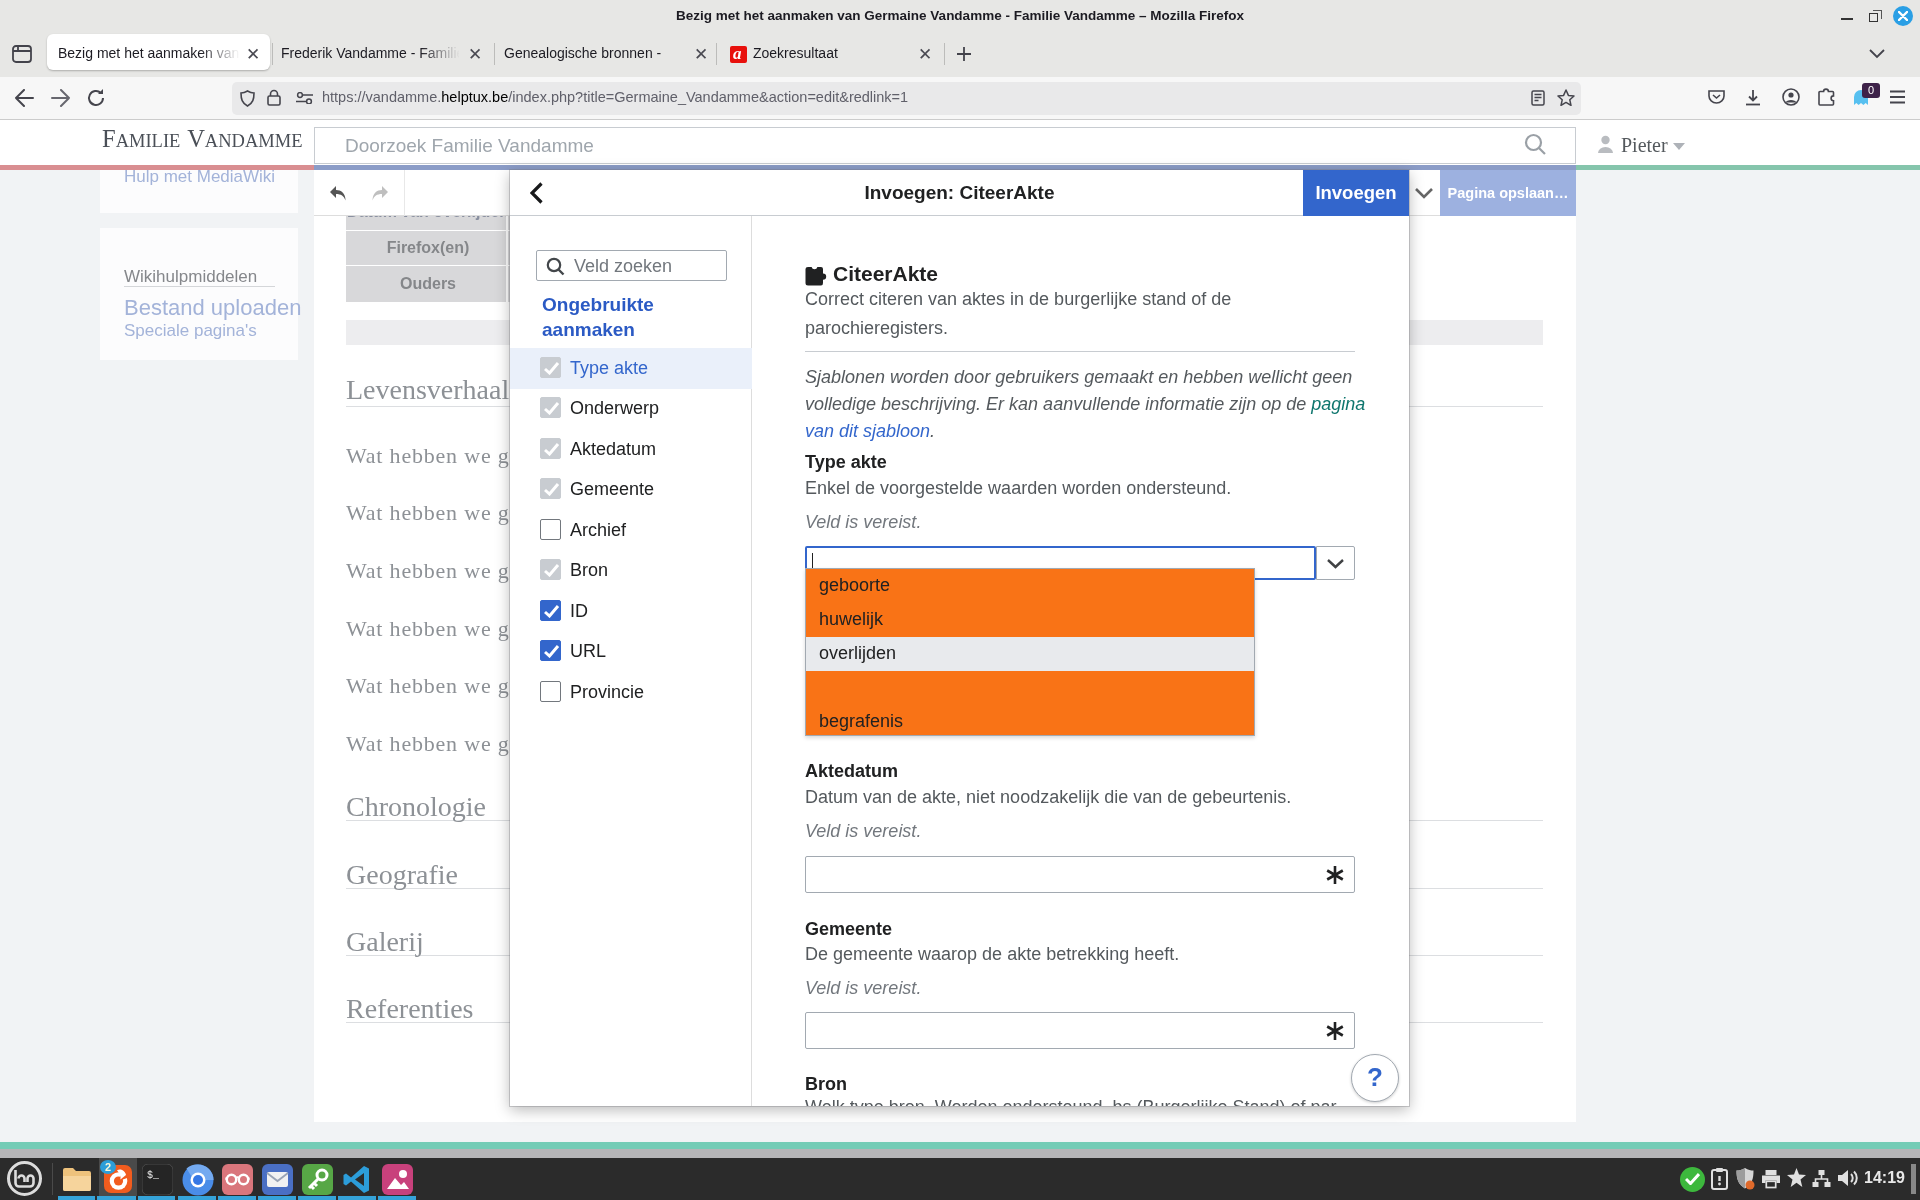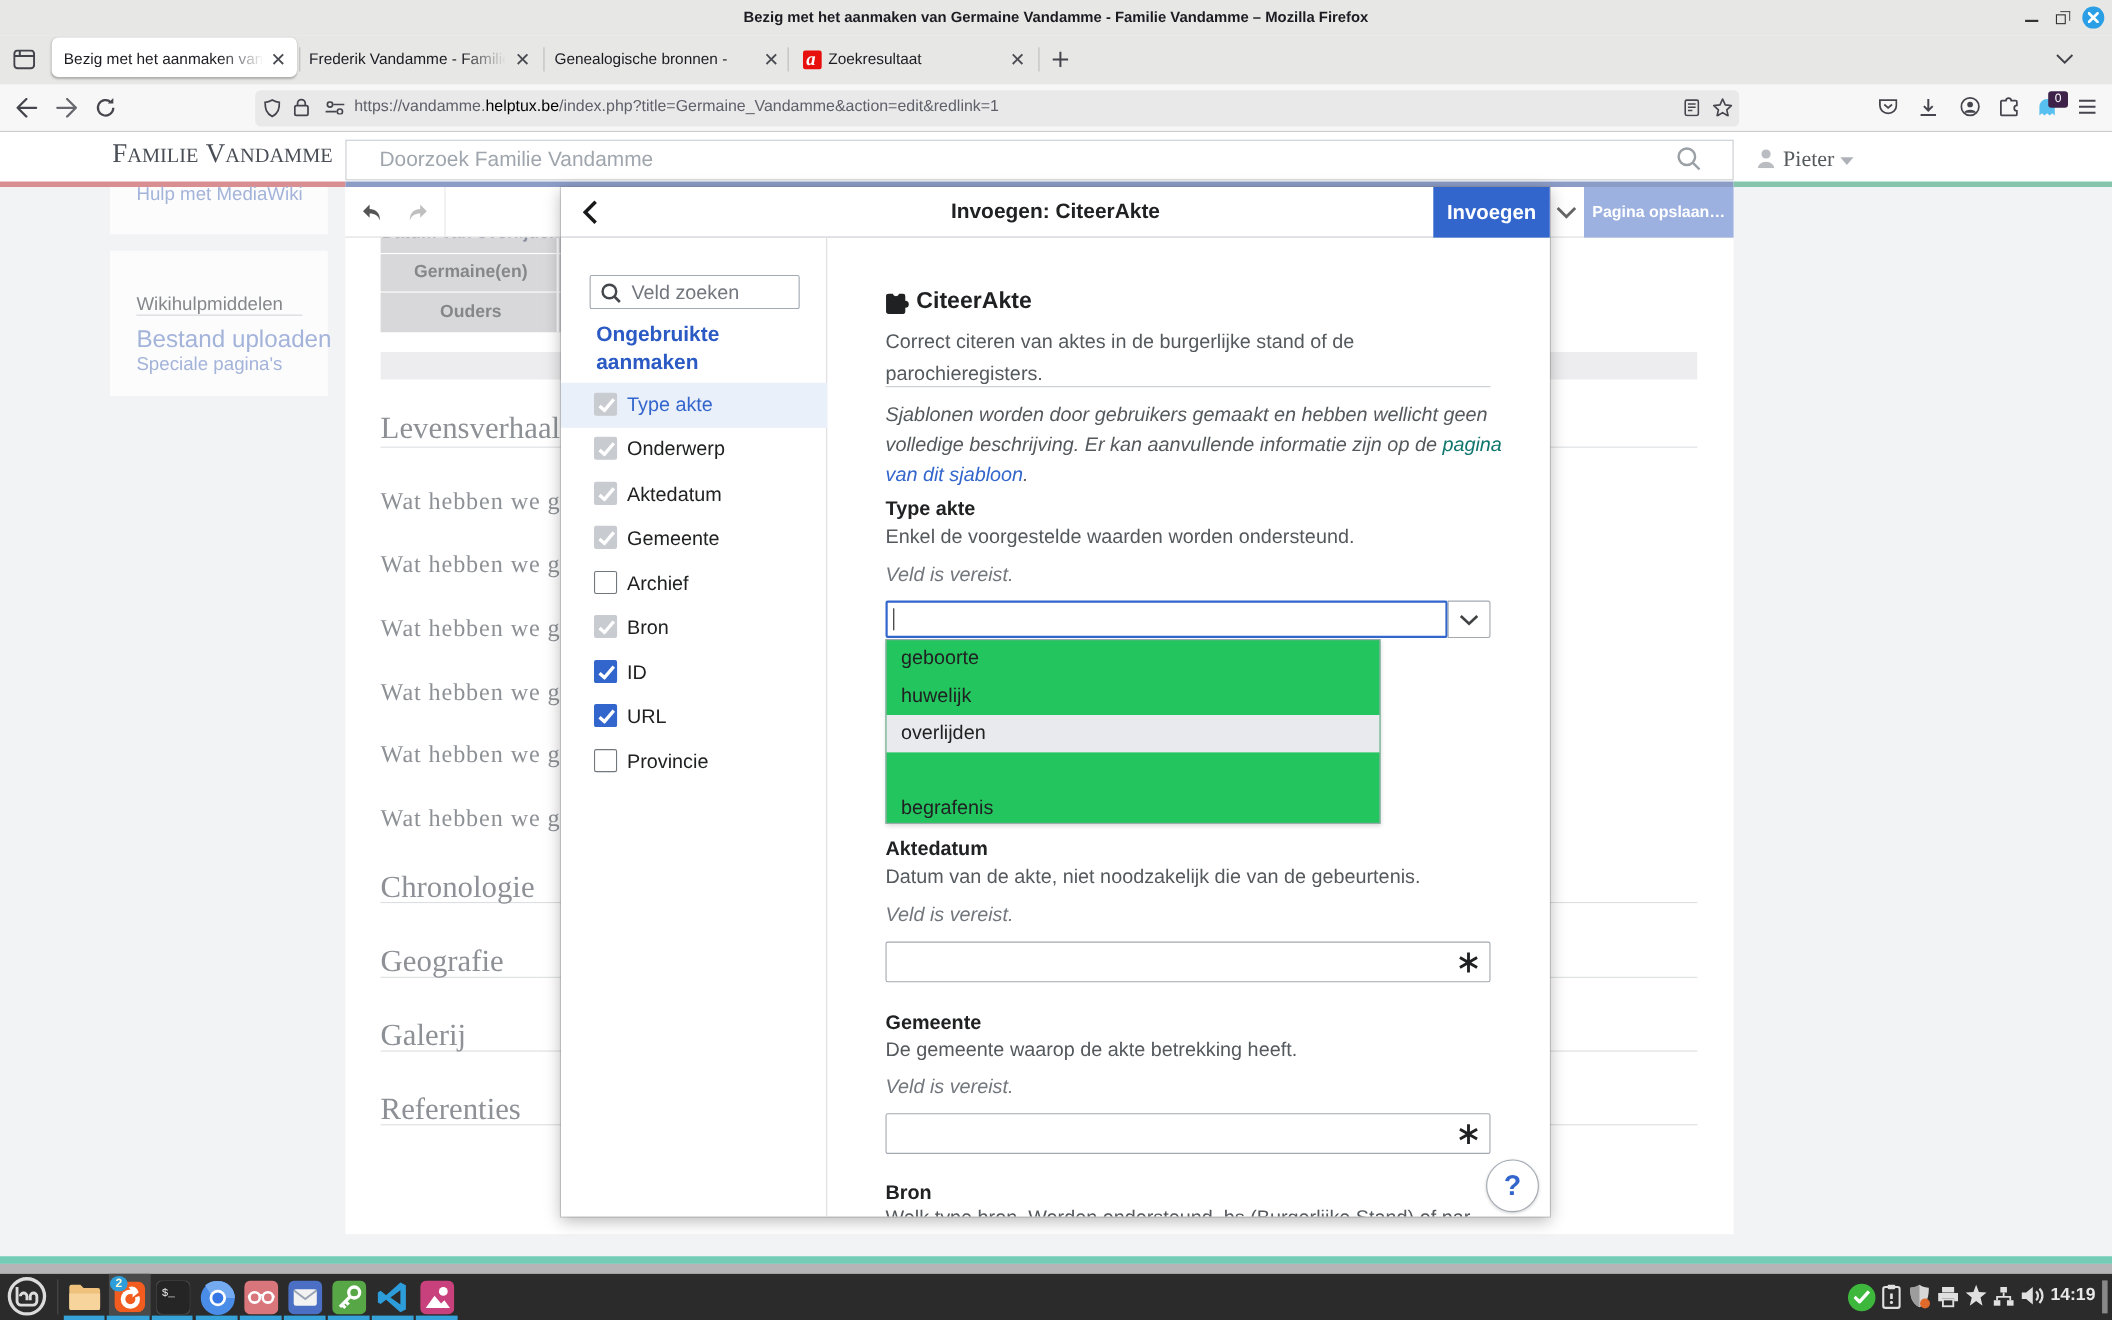--- a/index.html
+++ b/index.html
@@ -172,21 +172,21 @@
 <div class="a" style="left:404px;top:170px;width:1px;height:46px;background:#e8e8e8"></div>
 
 <svg class="a" style="left:1415px;top:188px" width="18" height="11">
     <path d="M1 1 L9 9 L17 1" stroke="#666" stroke-width="2.6" fill="none"></path>
   </svg>
 <div class="a" style="left:1440px;top:170px;width:136px;height:46px;background:#9db1e0;color:#fff;font-size:14.5px;font-weight:bold;text-align:center;line-height:46px;white-space:nowrap">Pagina opslaan…</div>
 
 <div class="a" style="left:346px;top:216px;width:164px;height:14px;background:#d8d8da;overflow:hidden">
     <div style="position:absolute;left:0;top:-13px;width:164px;text-align:center;font-size:16px;font-weight:bold;color:#8a90a0;white-space:nowrap">Datum van overlijden</div>
   </div>
-<div class="a" style="left:346px;top:231px;width:164px;height:34px;background:#d8d8da;text-align:center;font-size:16px;font-weight:bold;color:#85878a;line-height:34px">Germaine(en)</div>
+<div class="a" style="left:346px;top:231px;width:164px;height:34px;background:#d8d8da;text-align:center;font-size:16px;font-weight:bold;color:#85878a;line-height:34px">Firefox(en)</div>
 <div class="a" style="left:346px;top:266px;width:164px;height:36px;background:#d8d8da;text-align:center;font-size:16px;font-weight:bold;color:#85878a;line-height:36px">Ouders</div>
 <div class="a" style="left:506px;top:216px;width:2px;height:86px;background:#fff"></div>
 <div class="a" style="left:346px;top:320px;width:1197px;height:25px;background:#ededef"></div>
 
 <div class="a ser" style="left:346px;top:374px;width:1197px;height:33px;font-size:28px;color:#8d9196;border-bottom:1px solid #dcdee1">Levensverhaal</div>
 <div class="a ser" style="left:346px;top:443px;font-size:22px;color:#8d9196;letter-spacing:.8px">Wat hebben we gedaan</div>
 <div class="a ser" style="left:346px;top:500px;font-size:22px;color:#8d9196;letter-spacing:.8px">Wat hebben we gedaan</div>
 <div class="a ser" style="left:346px;top:558px;font-size:22px;color:#8d9196;letter-spacing:.8px">Wat hebben we gedaan</div>
 <div class="a ser" style="left:346px;top:616px;font-size:22px;color:#8d9196;letter-spacing:.8px">Wat hebben we gedaan</div>
 <div class="a ser" style="left:346px;top:673px;font-size:22px;color:#8d9196;letter-spacing:.8px">Wat hebben we gedaan</div>
@@ -262,35 +262,35 @@
       </svg>
     </div>
   <div class="row-lab" style="top:471px">URL</div>
   <div class="cb cb-off" style="left:30px;top:511px"></div>
   <div class="row-lab" style="top:512px">Provincie</div>
 
   <svg class="a" style="left:294px;top:96px" width="23" height="21" viewBox="0 0 23 21">
       <path d="M4 1 H7.6 A3 3 0 0 0 13.4 1 H17 Q19 1 19 3 V7.4 A3.2 3.2 0 1 1 19 13.8 V17 Q19 19.5 17 19.5 H4 Q1.5 19.5 1.5 17 V3 Q1.5 1 4 1 Z" fill="#202122"></path>
     </svg>
   <div class="a" style="left:323px;top:92px;font-size:21px;font-weight:bold;color:#202122">CiteerAkte</div>
-  <div class="a" style="left:295px;top:126px;width:560px;font-size:18px;color:#54595d;line-height:29px">Correct citeren van aktes in de burgerlijke stand of de parochieregisters.</div>
+  <div class="a" style="left:295px;top:115px;width:560px;font-size:18px;color:#54595d;line-height:29px">Correct citeren van aktes in de burgerlijke stand of de parochieregisters.</div>
   <div class="a" style="left:295px;top:181px;width:550px;height:1px;background:#c8ccd1"></div>
   <div class="a" style="left:295px;top:194px;width:600px;font-size:18px;font-style:italic;color:#54595d;line-height:27px">Sjablonen worden door gebruikers gemaakt en hebben wellicht geen<br>volledige beschrijving. Er kan aanvullende informatie zijn op de <span style="color:#0f766e">pagina</span><br><span style="color:#36c">van dit sjabloon</span>.</div>
   <div class="fldh" style="top:282px">Type akte</div>
   <div class="fldd" style="top:308px">Enkel de voorgestelde waarden worden ondersteund.</div>
   <div class="fldr" style="top:342px">Veld is vereist.</div>
 
   <div class="a" style="left:295px;top:376px;width:511px;height:34px;border:2px solid #36c;border-radius:2px"></div>
   <div class="a" style="left:302px;top:383px;width:1px;height:20px;background:#202122"></div>
   <div class="a" style="left:806px;top:376px;width:39px;height:34px;border:1px solid #a2a9b1;border-radius:0 2px 2px 0;background:#fff"></div>
   <svg class="a" style="left:817px;top:389px" width="17" height="10">
       <path d="M1 1 L8.5 8 L16 1" stroke="#404244" stroke-width="2.4" fill="none"></path>
     </svg>
 
-  <div class="a" style="left:295px;top:411px;width:450px;height:168px;background:#22c55e;border:1px solid #a2a9b1;box-shadow:0 2px 4px rgba(0,0,0,.15)">
+  <div class="a" style="left:295px;top:398px;width:450px;height:168px;background:#f97316;border:1px solid #a2a9b1;box-shadow:0 2px 4px rgba(0,0,0,.15)">
     <div class="dd-item" style="top:0">geboorte</div>
     <div class="dd-item" style="top:34px">huwelijk</div>
     <div class="dd-item" style="top:68px;background:#e8eaed">overlijden</div>
     <div class="dd-item" style="top:136px">begrafenis</div>
   </div>
   <div class="fldh" style="top:591px">Aktedatum</div>
   <div class="fldd" style="top:617px">Datum van de akte, niet noodzakelijk die van de gebeurtenis.</div>
   <div class="fldr" style="top:651px">Veld is vereist.</div>
   <div class="inp" style="top:686px">
       <svg class="ast" width="20" height="20">

